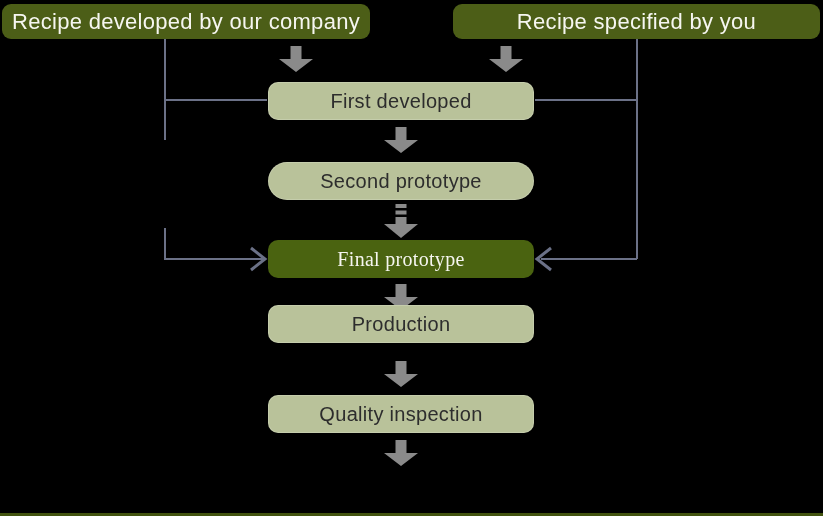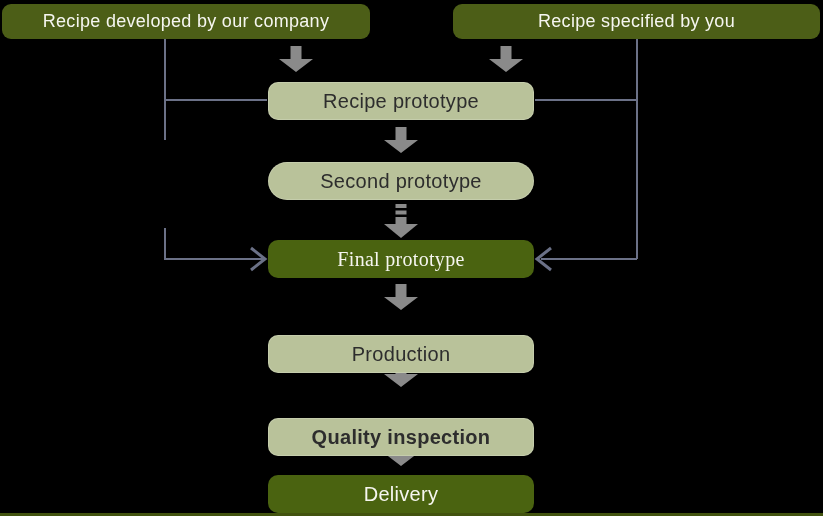--- a/index.html
+++ b/index.html
@@ -22,39 +22,39 @@
     align-items: center;
     justify-content: center;
     box-sizing: border-box;
     border-radius: 9px;
     letter-spacing: 0.3px;
     white-space: nowrap;
   }
   .box.dark {
     background: var(--dark-box, #4c5e17);
     color: var(--light-text, #f6f6f0);
-    font-size: 18px;
+    font-size: 22px;
   }
   .box.accent {
     background: var(--accent-box, #4a6310);
     color: var(--light-text, #f6f6f0);
   }
   .box.light {
     background: var(--light-box, #b9c29a);
     color: var(--dark-text, #2d2d2d);
     box-shadow: inset 0 0 0 1px rgba(255,255,255,0.18);
   }
   .step { left: 268px; width: 266px; height: 38px; font-size: 20px; border-radius: 10px; }
   #src-left  { left: 2px;   top: 4px; width: 368px; height: 35px; }
   #src-right { left: 453px; top: 4px; width: 367px; height: 35px; }
   #step-first      { top: 82px; }
   #step-second     { top: 162px; border-radius: 19px; }
   #step-final      { top: 240px; font-family: Liberation Serif, serif; }
-  #step-production { top: 335px; }
-  #step-quality    { top: 418px; font-weight: bold; }
+  #step-production { top: 305px; }
+  #step-quality    { top: 395px; }
   #step-delivery   { top: 475px; }
   .bottom-strip {
     position: absolute;
     z-index: 2;
     left: 0; top: 513px;
     width: 823px; height: 3px;
     background: var(--bottom-strip, #42530f);
   }
 </style>
 </head>
@@ -86,26 +86,25 @@
       <rect x="395.5" y="210.5" width="11" height="4"></rect>
       <rect x="395.5" y="217" width="11" height="7.5"></rect>
       <polygon points="384,224 418,224 401,238"></polygon>
     </g>
   </svg>
 
   <div class="box dark" id="src-left">Recipe developed by our company</div>
 
   <div class="box dark" id="src-right">Recipe specified by you</div>
 
-  <div class="box light step" id="step-first">Recipe prototype</div>
+  <div class="box light step" id="step-first">First developed</div>
 
   <div class="box light step" id="step-second">Second prototype</div>
 
   <div class="box accent step" id="step-final">Final prototype</div>
 
   <div class="box light step" id="step-production">Production</div>
 
   <div class="box light step" id="step-quality">Quality inspection</div>
 
-  <div class="box accent step" id="step-delivery">Delivery</div>
 
   <div class="bottom-strip"></div>
 </div>
 
 </body></html>

